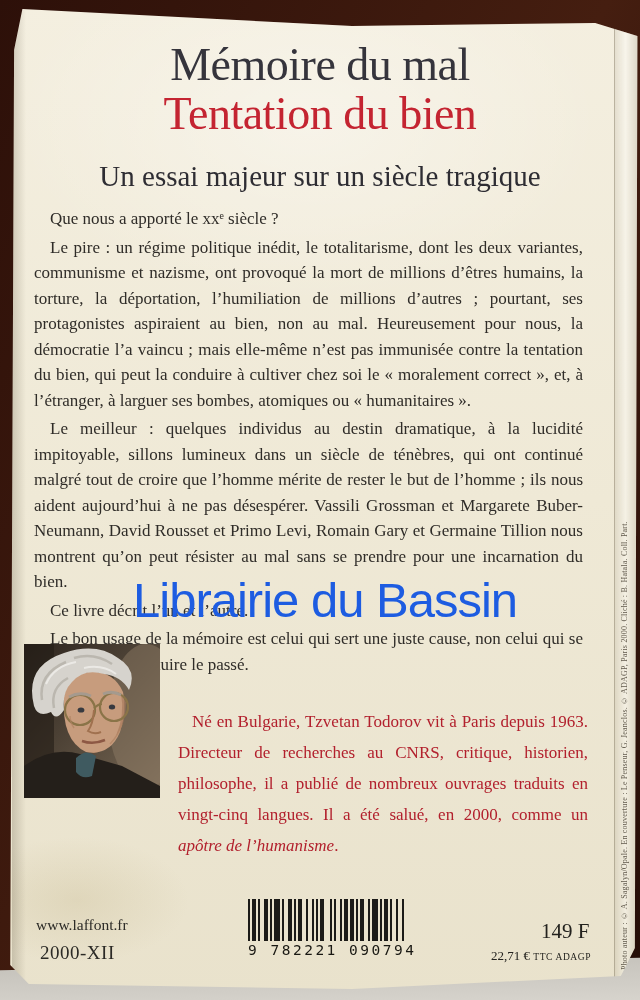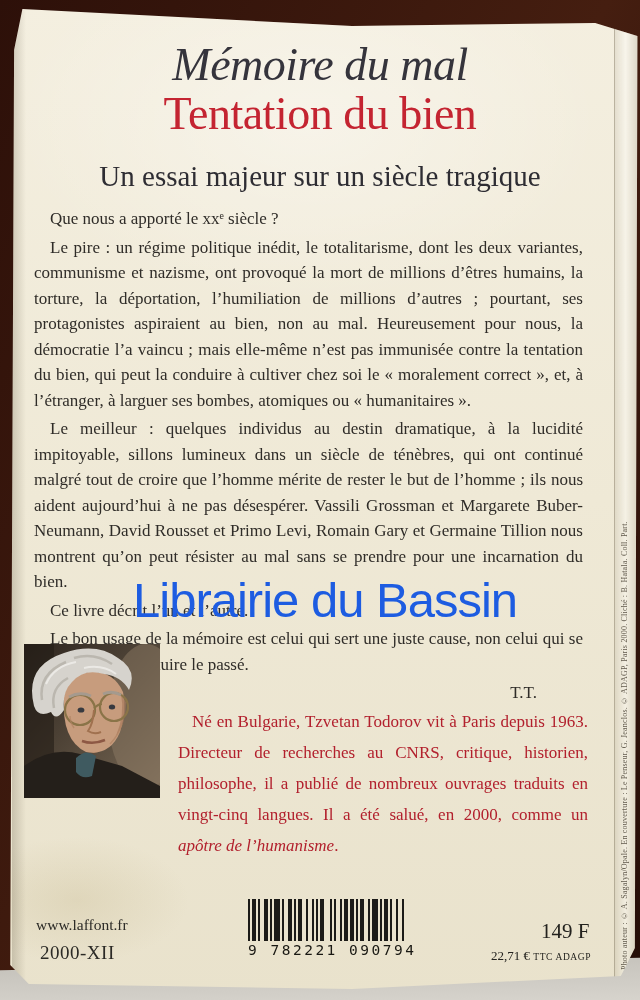--- a/index.html
+++ b/index.html
@@ -25,21 +25,21 @@
     position:absolute;top:24px;right:2px;bottom:16px;width:23px;
     background:linear-gradient(90deg,rgba(90,80,60,0.10),rgba(255,255,255,0.35) 45%,rgba(90,80,60,0.15));
     border-left:1px solid rgba(120,110,85,0.35);
   }
   .spine-shade{
     position:absolute;top:10px;left:12px;bottom:20px;width:14px;
     background:linear-gradient(90deg,rgba(80,70,50,0.22),rgba(80,70,50,0));
   }
   .title1{
     position:absolute;top:38px;left:0;width:100%;margin:0;text-align:center;
-    font-size:46px;font-weight:normal;letter-spacing:-0.5px;color:#35343c;font-style:italic;
+    font-size:46px;font-weight:normal;letter-spacing:-0.5px;color:#35343c;
   }
   .title2{
     position:absolute;top:87px;left:0;width:100%;margin:0;text-align:center;
     font-size:46px;font-weight:normal;letter-spacing:-0.5px;color:#c42431;
   }
   .tagline{
     position:absolute;top:160px;left:0;width:100%;margin:0;text-align:center;
     font-size:29px;font-weight:normal;color:#2e2d33;
   }
   .body-text{
@@ -91,21 +91,20 @@
     <h1 class="title1">Mémoire du mal</h1>
     <h1 class="title2">Tentation du bien</h1>
     <h2 class="tagline">Un essai majeur sur un siècle tragique</h2>
 
     <div class="body-text">
       <p>Que nous a apporté le xxᵉ siècle ?</p>
       <p>Le pire : un régime politique inédit, le totalitarisme, dont les deux variantes, communisme et nazisme, ont provoqué la mort de millions d’êtres humains, la torture, la déportation, l’humiliation de millions d’autres ; pourtant, ses protagonistes aspiraient au bien, non au mal. Heureusement pour nous, la démocratie l’a vaincu ; mais elle-même n’est pas immunisée contre la tentation du bien, qui peut la conduire à cultiver chez soi le « moralement correct », et, à l’étranger, à larguer ses bombes, atomiques ou « humanitaires ».</p>
       <p>Le meilleur : quelques individus au destin dramatique, à la lucidité impitoyable, sillons lumineux dans un siècle de ténèbres, qui ont continué malgré tout de croire que l’homme mérite de rester le but de l’homme ; ils nous aident aujourd’hui à ne pas désespérer. Vassili Grossman et Margarete Buber-Neumann, David Rousset et Primo Levi, Romain Gary et Germaine Tillion nous montrent qu’on peut résister au mal sans se prendre pour une incarnation du bien.</p>
       <p>Ce livre décrit l’un et l’autre.</p>
       <p>Le bon usage de la mémoire est celui qui sert une juste cause, non celui qui se contente de reproduire le passé.</p>
-      <p class="sig">T.T.</p>
     </div>
 
     <div class="photo">
       <svg viewBox="0 0 136 154" xmlns="http://www.w3.org/2000/svg">
         <defs>
           <linearGradient id="pbg" x1="0" y1="0" x2="1" y2="1">
             <stop offset="0" stop-color="#2b231d"></stop>
             <stop offset="0.55" stop-color="#564a3c"></stop>
             <stop offset="1" stop-color="#7d6c58"></stop>
           </linearGradient>

